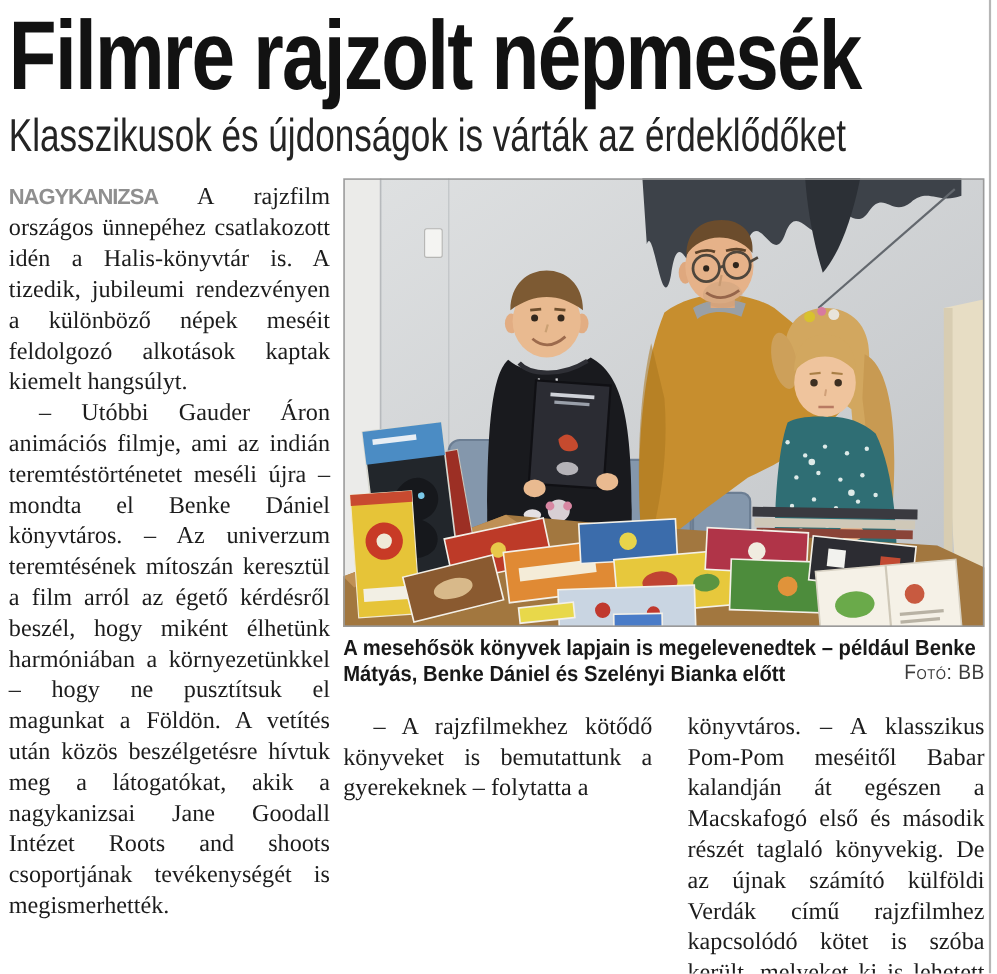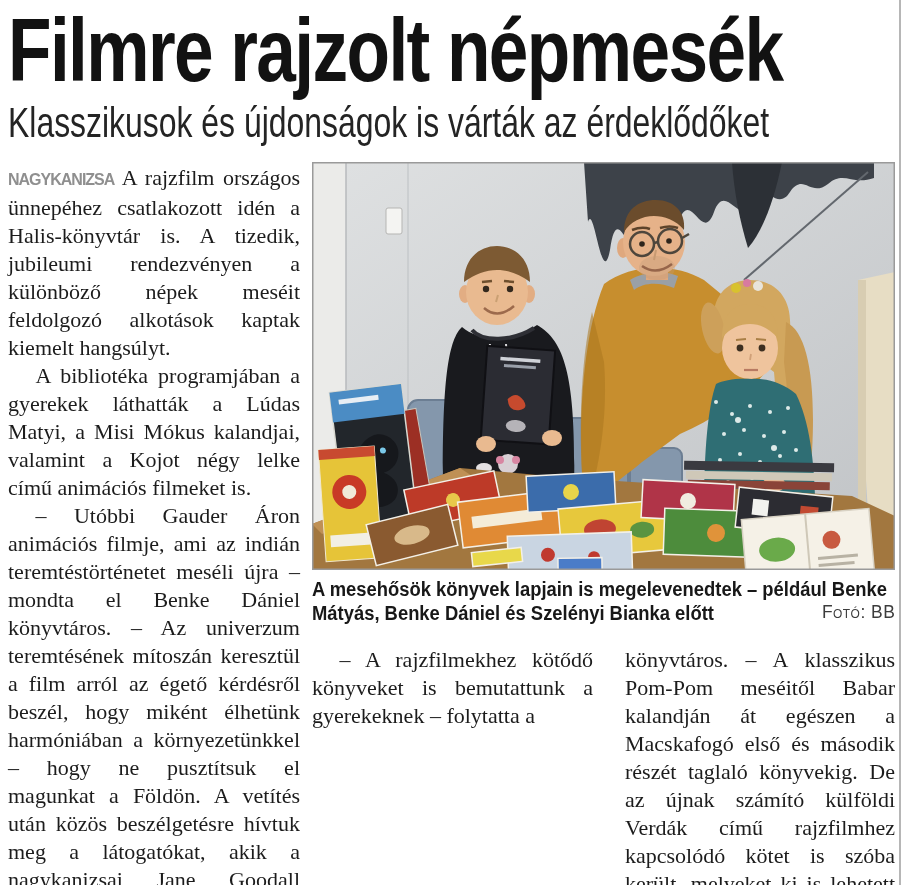--- a/index.html
+++ b/index.html
@@ -37,21 +37,21 @@
     color:#1c1c1c;
   }
   .col p { text-indent:1.25em; }
   .col p.noindent { text-indent:0; }
   .left-col  { position:absolute; left:8px;   top:164px; width:292px; }
   .mid-col   { position:absolute; left:312px; top:646px; width:281px; }
   .right-col { position:absolute; left:625px; top:646px; width:270px; }
   .right-col p { position:relative; }
   .dateline {
     font-family:"Liberation Sans", sans-serif;
-    font-weight:bold; font-size:16px; letter-spacing:-1px;
+    font-weight:bold; font-size:20px; letter-spacing:-1px;
     color:#8f8f8f;
   }
   .photo {
     position:absolute; left:312px; top:162px; width:583px; height:408px;
     background:#cdd0d2;
   }
   .photo svg { display:block; width:100%; height:100%; }
   .caption-wrap {
     position:absolute; left:312px; top:577px; width:634px;
     transform:scaleX(.92); transform-origin:0 0;
@@ -69,21 +69,20 @@
 </head>
 <body>
 
 <div class="page-rule-right"></div>
 
 <h1 class="headline">Filmre rajzolt népmesék</h1>
 <h2 class="subheadline">Klasszikusok és újdonságok is várták az érdeklődőket</h2>
 
 <div class="col left-col">
   <p class="noindent"><span class="dateline">NAGYKANIZSA</span> <span>A rajzfilm országos ünnepéhez csatlakozott idén a Halis-könyvtár is. A tizedik, jubileumi rendezvényen a különböző népek meséit feldolgozó alkotások kaptak kiemelt hangsúlyt.</span></p>
-  <p>A bibliotéka programjában a gyerekek láthatták a Lúdas Matyi, a Misi Mókus kalandjai, valamint a Kojot négy lelke című animációs filmeket is.</p>
   <p>– Utóbbi Gauder Áron animációs filmje, ami az indián teremtéstörténetet meséli újra – mondta el Benke Dániel könyvtáros. – Az univerzum teremtésének mítoszán keresztül a film arról az égető kérdésről beszél, hogy miként élhetünk harmóniában a környezetünkkel – hogy ne pusztítsuk el magunkat a Földön. A vetítés után közös beszélgetésre hívtuk meg a látogatókat, akik a nagykanizsai Jane Goodall Intézet Roots and shoots csoportjának tevékenységét is megismerhették.</p>
 </div>
 
 <div class="photo">
   <svg viewBox="0 0 583 408" xmlns="http://www.w3.org/2000/svg" role="img">
     <defs>
       <linearGradient id="wg" x1="0" y1="0" x2="1" y2="1">
         <stop offset="0" stop-color="#dfe1e2"></stop>
         <stop offset="1" stop-color="#c0c3c6"></stop>
       </linearGradient>

